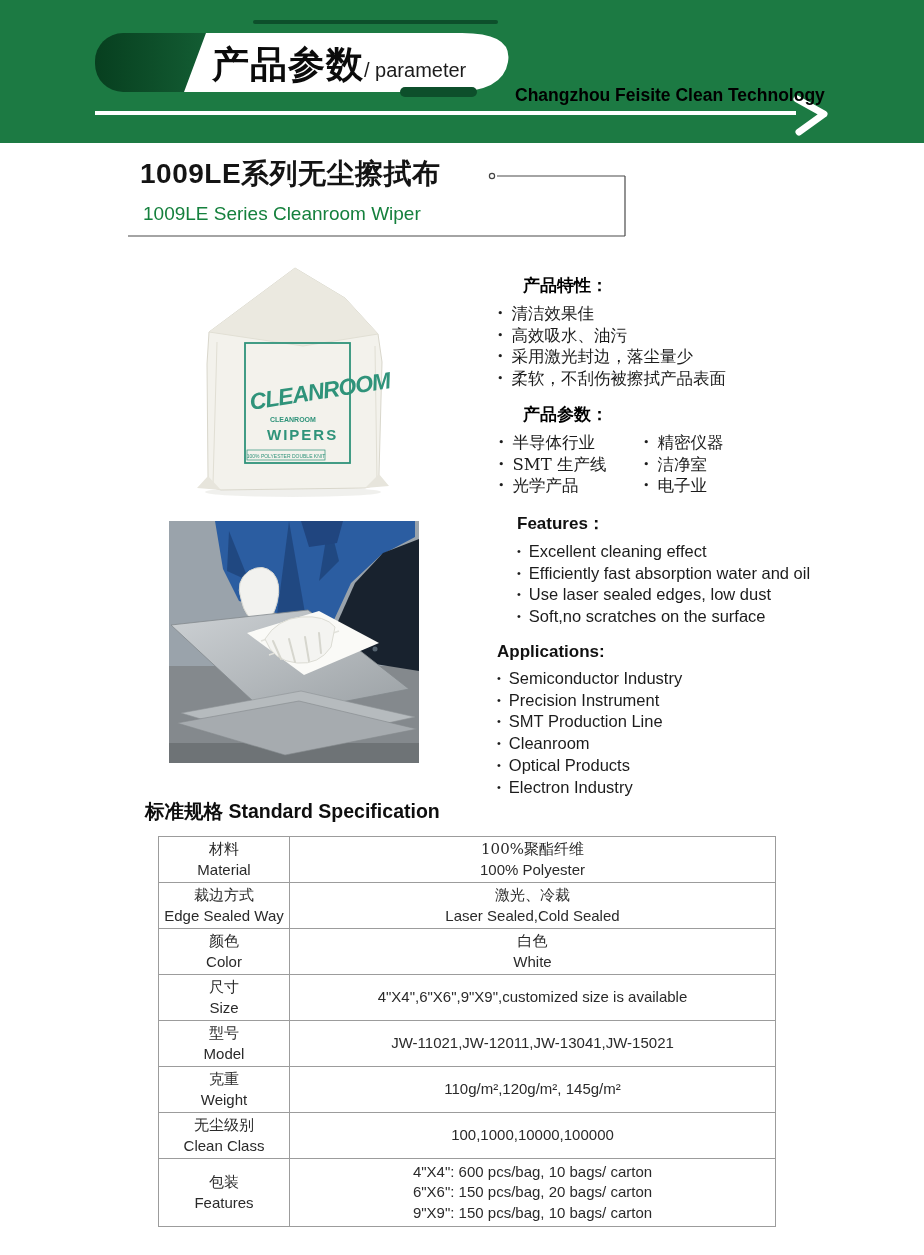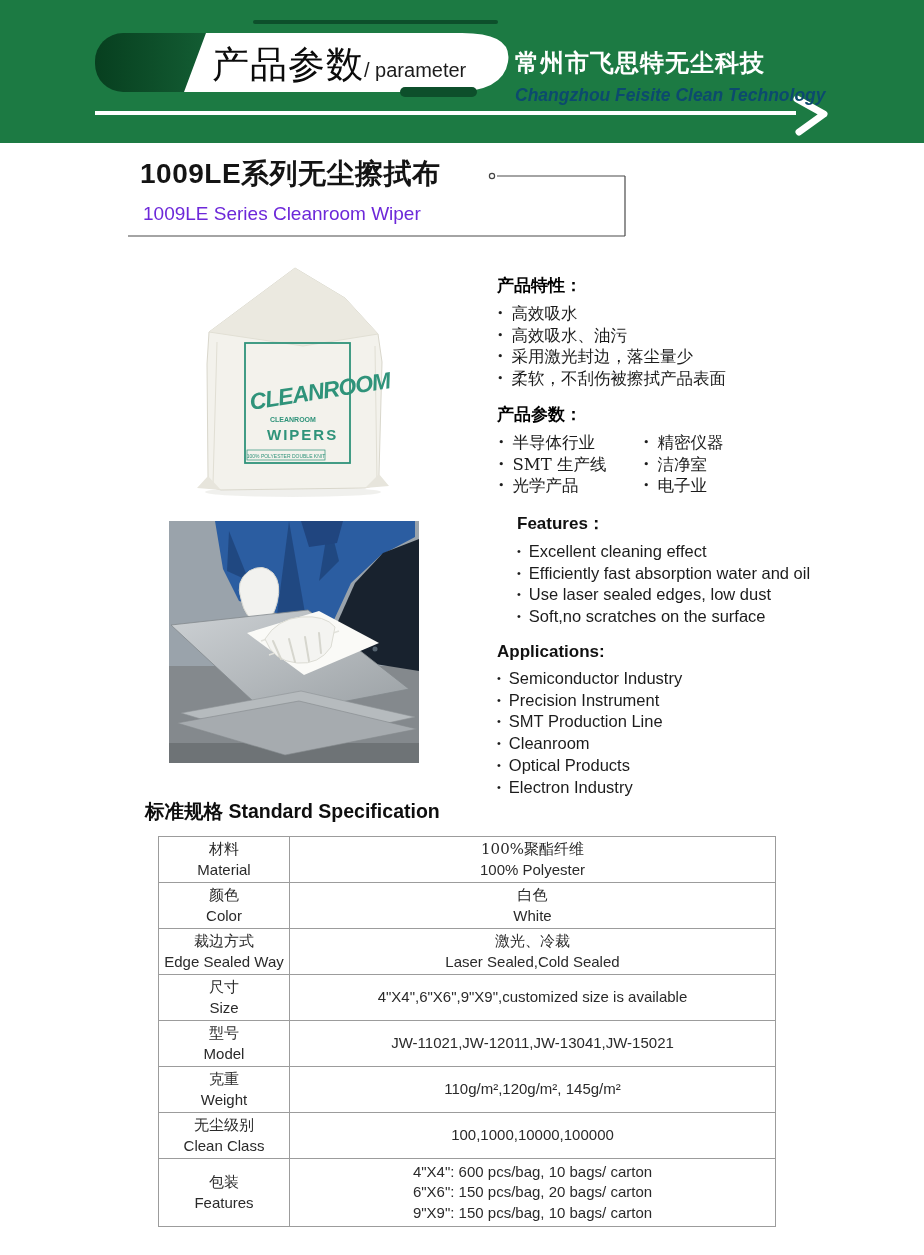--- a/index.html
+++ b/index.html
@@ -3,32 +3,32 @@
 <meta charset="utf-8">
 <style>
   html,body{margin:0;padding:0;background:#ffffff;}
   .page{position:relative;width:924px;height:1255px;background:#ffffff;overflow:hidden;
         font-family:"Liberation Sans","DejaVu Sans",sans-serif;}
   .abs{position:absolute;}
 
   
   .header-svg{position:absolute;left:0;top:0;}
   .banner-title-row{position:absolute;left:212px;top:40px;display:flex;align-items:baseline;}
-  .banner-title{font-size:37px;font-weight:400;color:#0b0b0b;letter-spacing:1px;}
+  .banner-title{font-size:37px;font-weight:700;color:#0b0b0b;letter-spacing:1px;}
   .banner-sub{font-size:20px;font-weight:500;color:#1c1c1c;margin-left:0;}
   .company-zh{position:absolute;left:515px;top:47px;font-size:24px;font-weight:700;color:#ffffff;letter-spacing:1px;}
-  .company-en{position:absolute;left:515px;top:85px;font-size:17.5px;font-weight:600;color:#0c4a6e;font-style:italic;}
+  .company-en{position:absolute;left:515px;top:85px;font-size:17.5px;font-weight:600;color:#000000;}
 
   
   .page-title{position:absolute;left:140px;top:155px;font-size:28px;font-weight:600;color:#141414;letter-spacing:0.5px;}
-  .page-subtitle{position:absolute;left:143px;top:203px;font-size:19px;color:#6d28d9;}
+  .page-subtitle{position:absolute;left:143px;top:203px;font-size:19px;color:#15803d;}
 
   
   .sec-heading-zh{font-size:17px;font-weight:700;color:#000;
-      font-family:Liberation Sans, sans-serif;}
+      font-family:Liberation Sans, sans-serif;margin-left:26px;}
   .sec-heading-en{font-size:17px;font-weight:700;color:#111;}
   .blist{margin-top:6px;}
   .li{display:flex;align-items:flex-start;line-height:21.7px;font-size:16.5px;color:#1c1c1c;}
   .li .blt{font-size:11px;line-height:21.7px;margin-right:8px;color:#1c1c1c;}
   .zh-list .li{font-family:"DejaVu Serif","Liberation Serif",serif;}
   .feat-zh{left:497px;top:274px;}
   .apps-zh-head{left:497px;top:403px;}
   .apps-zh-col1{left:498px;top:426px;}
   .apps-zh-col2{left:643px;top:426px;}
   .feat-en{left:497px;top:512px;margin-left:20px;}
@@ -66,21 +66,20 @@
     <rect x="95" y="33" width="150" height="59" rx="28" fill="url(#gDark)"></rect>
     <path d="M 206,33 L 462,33 Q 513,33 508,62 Q 503,92 452,92 L 184,92 Z" fill="#ffffff"></path>
     <rect x="400" y="87" width="77" height="10" rx="5" fill="#0d4f2b"></rect>
     <line x1="95" y1="113" x2="796" y2="113" stroke="#ffffff" stroke-width="4"></line>
     <polyline points="797,99 824,114 799,132" fill="none" stroke="#ffffff" stroke-width="7" stroke-linecap="round" stroke-linejoin="round"></polyline>
   </svg>
   <div class="banner-title-row">
     <span class="banner-title">产品参数</span>
     <span class="banner-sub">/ parameter</span>
   </div>
-  <div class="company-zh">常州市飞思特无尘科技</div>
   <div class="company-en">Changzhou Feisite Clean Technology</div>
 
   <svg class="abs" style="left:0;top:150px" width="924" height="100" viewBox="0 0 924 100">
     <circle cx="492" cy="26" r="2.6" fill="#ffffff" stroke="#444444" stroke-width="1.2"></circle>
     <line x1="497" y1="26" x2="625" y2="26" stroke="#4a4a4a" stroke-width="1.2"></line>
     <line x1="625" y1="26" x2="625" y2="86" stroke="#4a4a4a" stroke-width="1.2"></line>
     <line x1="128" y1="86" x2="625" y2="86" stroke="#4a4a4a" stroke-width="1.2"></line>
   </svg>
   <div class="page-title">1009LE系列无尘擦拭布</div>
   <div class="page-subtitle">1009LE Series Cleanroom Wiper</div>
@@ -130,21 +129,21 @@
 
     <polygon points="12,192 132,170 246,196 118,224" fill="#b6bbbe" stroke="#8d9296" stroke-width="0.6"></polygon>
     <polygon points="8,202 130,180 248,208 116,234" fill="#a6abaf" stroke="#85898d" stroke-width="0.6"></polygon>
   </svg>
 
   <div class="abs feat-zh">
     <div class="sec-heading-zh">产品特性：</div>
     <div class="blist zh-list">
       <div class="li">
           <span class="blt">•</span>
-          <span>高效吸水</span>
+          <span>清洁效果佳</span>
         </div>
       <div class="li">
           <span class="blt">•</span>
           <span>高效吸水、油污</span>
         </div>
       <div class="li">
           <span class="blt">•</span>
           <span>采用激光封边，落尘量少</span>
         </div>
       <div class="li">
@@ -245,36 +244,36 @@
         <div class="cl zh-cell">材料</div>
         <div class="cl">Material</div>
       </td>
       <td>
         <div class="cl zh-cell">100%聚酯纤维</div>
         <div class="cl">100% Polyester</div>
       </td>
     </tr>
     <tr>
       <td class="c1">
+        <div class="cl zh-cell">裁边方式</div>
+        <div class="cl">Edge Sealed Way</div>
+      </td>
+      <td>
+        <div class="cl zh-cell">激光、冷裁</div>
+        <div class="cl">Laser Sealed,Cold Sealed</div>
+      </td>
+    </tr>
+    <tr>
+      <td class="c1">
         <div class="cl zh-cell">颜色</div>
         <div class="cl">Color</div>
       </td>
       <td>
         <div class="cl zh-cell">白色</div>
         <div class="cl">White</div>
-      </td>
-    </tr>
-    <tr>
-      <td class="c1">
-        <div class="cl zh-cell">裁边方式</div>
-        <div class="cl">Edge Sealed Way</div>
-      </td>
-      <td>
-        <div class="cl zh-cell">激光、冷裁</div>
-        <div class="cl">Laser Sealed,Cold Sealed</div>
       </td>
     </tr>
     <tr>
       <td class="c1">
         <div class="cl zh-cell">尺寸</div>
         <div class="cl">Size</div>
       </td>
       <td>
         <div class="cl">4"X4",6"X6",9"X9",customized size is available</div>
       </td>

